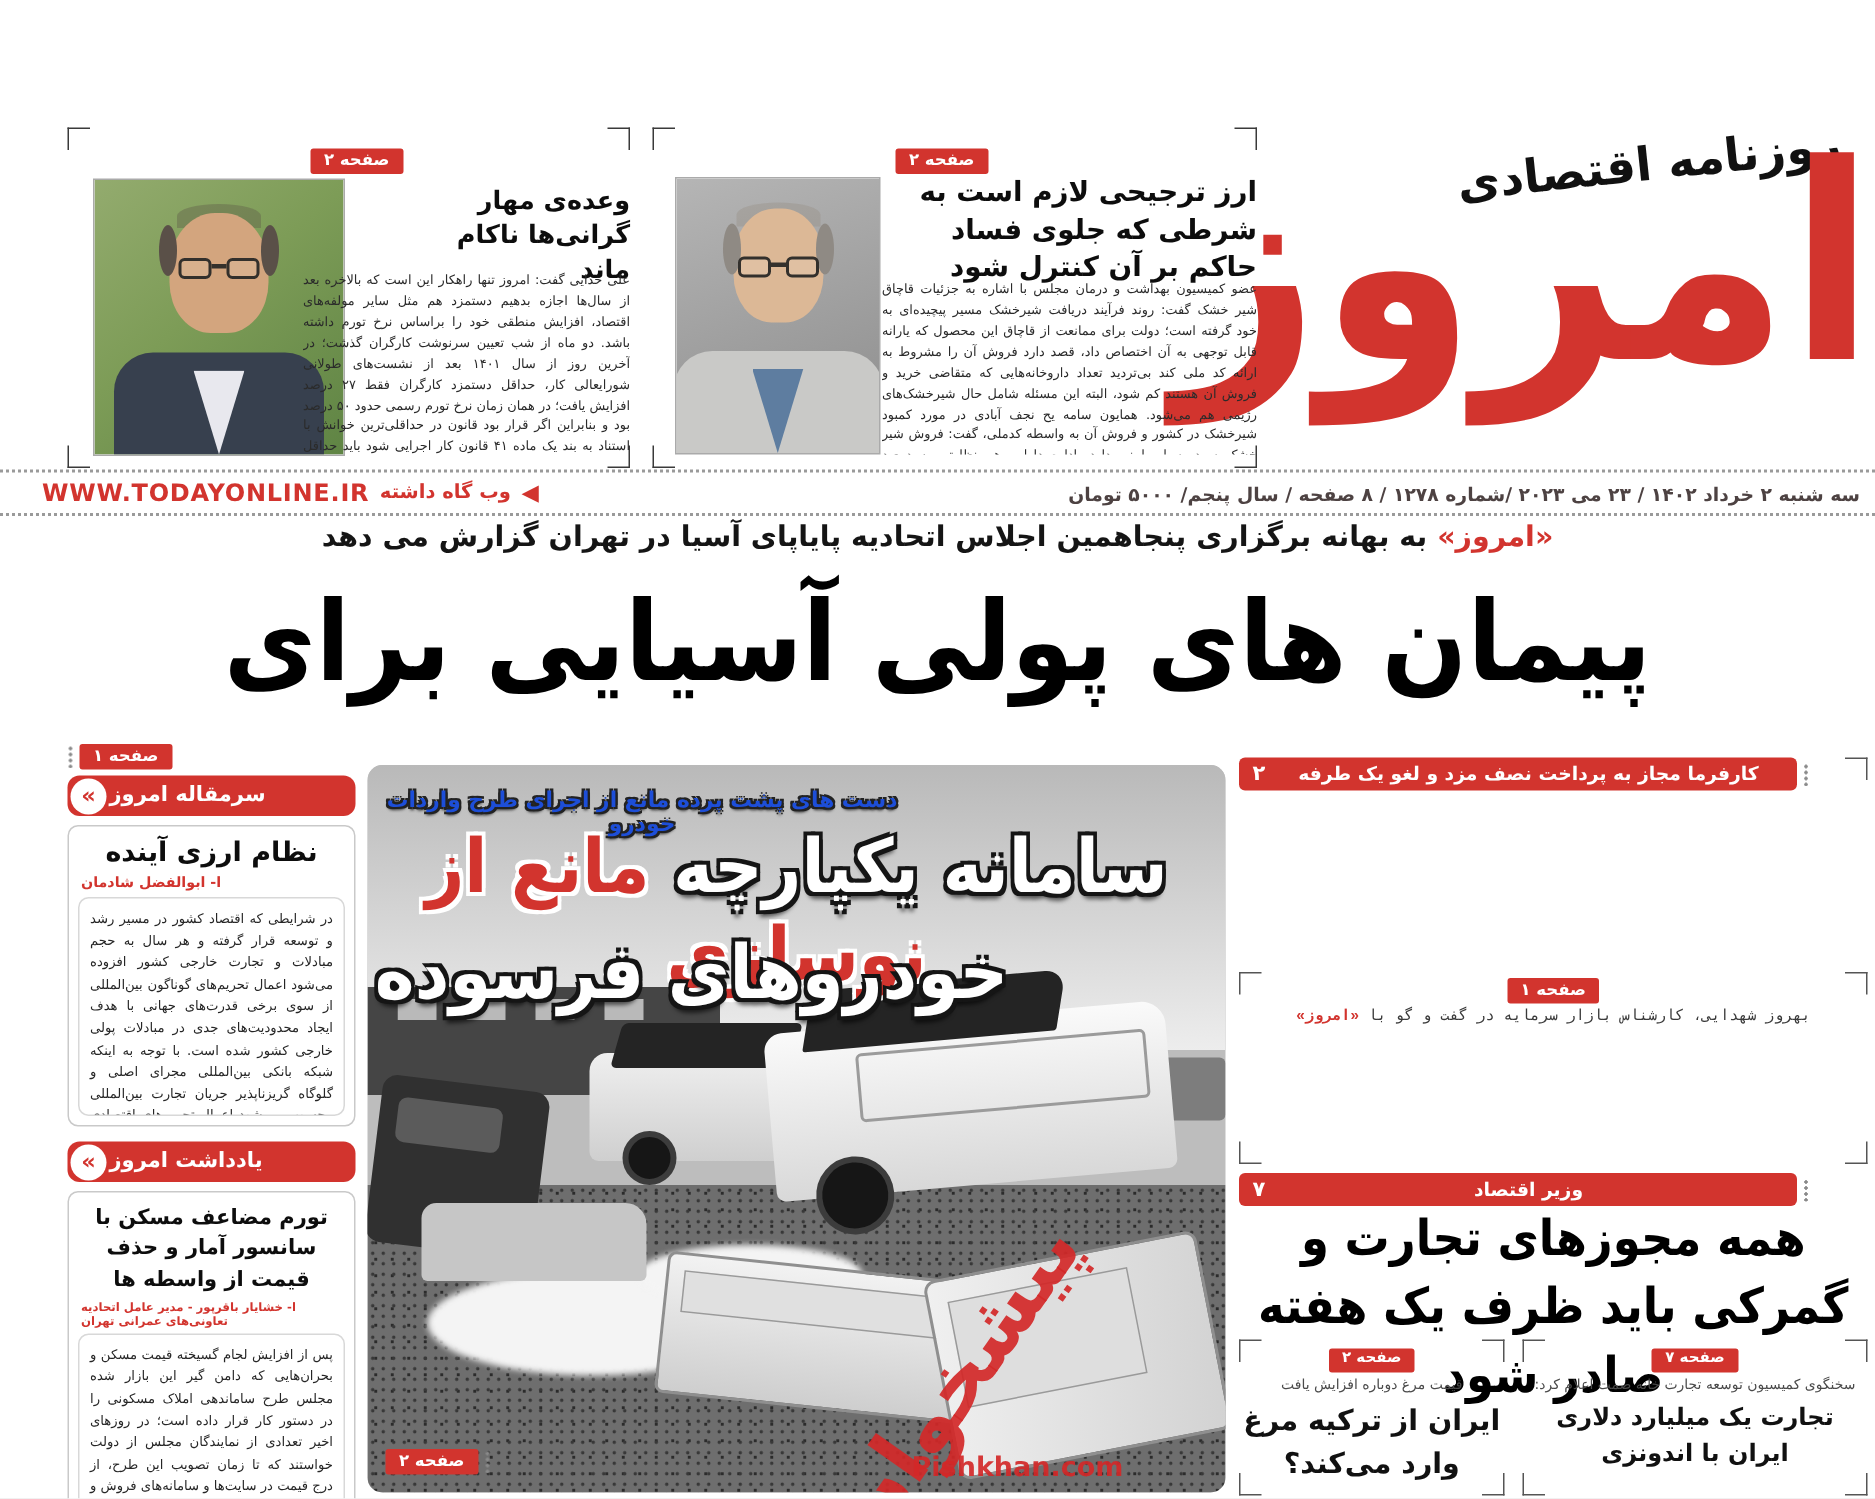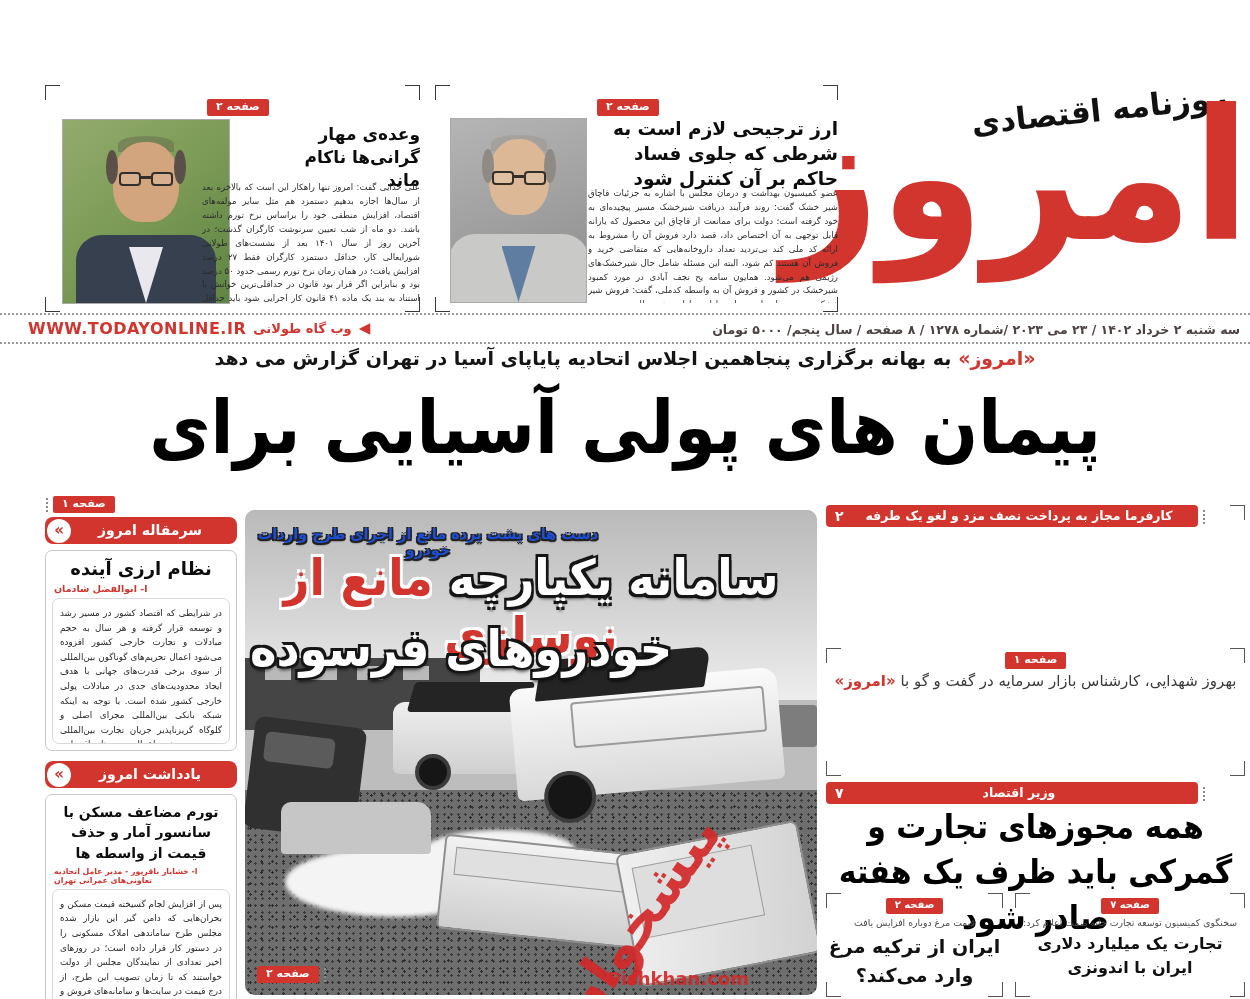--- a/index.html
+++ b/index.html
@@ -79,21 +79,21 @@
   .mainhead .red { color:#d2342e; }
 
   
   .leftcol { position:absolute; left:45px; top:496px; width:192px; }
   .badgerow { display:flex; align-items:center; gap:4px; height:17px; margin-bottom:4px; }
   .dots { width:4px; height:15px; background-image:radial-gradient(#8a8a8a 1px, transparent 1.3px); background-size:4px 4px; }
   .redbar { position:relative; height:27px; background:#d2342e; border-radius:8px; margin-bottom:6px; }
   .redbar .circ { position:absolute; left:2px; top:1.5px; width:24px; height:24px; background:#fff; border-radius:50%;
     color:#d2342e; font-weight:bold; font-size:15px; text-align:center; line-height:23px; }
   .redbar .bartxt { position:absolute; left:28px; right:10px; top:0; height:27px; line-height:27px;
-    color:#fff; font-weight:bold; font-size:14px; text-align:center; direction:rtl; }
+    color:#fff; font-weight:bold; font-size:14px; text-align:left; direction:rtl; }
   .card { border:1px solid #c9c9c9; border-radius:7px; padding:7px 6px 6px; background:#fff; }
   .card .ctitle { text-align:center; direction:rtl; font-weight:bold; color:#0d0d0d; }
   .card.card1 .ctitle { font-size:18px; }
   .card.card2 .ctitle { font-size:14px; line-height:1.45; }
   .card .cauthor { direction:rtl; text-align:left; color:#d2342e; font-weight:bold; margin:4px 2px 4px; }
   .card.card1 .cauthor { font-size:9.5px; }
   .card.card2 .cauthor { font-size:7.8px; }
   .innerbox { border:1px solid #d8d8d8; border-radius:7px; padding:7px 7px 5px; direction:rtl;
     text-align:justify; color:#262626; line-height:1.66; overflow:hidden; }
   .card1 .innerbox { font-size:8.8px; height:146px; }
@@ -159,21 +159,21 @@
   .striprow .strip { position:absolute; left:0; top:0; width:372px; }
   .striprow .dots { position:absolute; left:376px; top:4px; }
   .strip .num { position:absolute; left:9px; top:0; color:#fff; font-weight:bold; font-size:14px; line-height:22px; }
   .strip .slabel { position:absolute; left:24px; right:10px; top:0; line-height:22px; text-align:center;
     color:#fff; font-weight:bold; font-size:12.5px; direction:rtl; }
   .rc-h1 { position:absolute; top:28px; left:0; width:100%; text-align:center; direction:rtl; }
   .rc-h1 .blk { display:block; font-size:33px; font-weight:bold; color:#000; transform:scaleY(1.12); }
   .rc-h1 .red { display:block; margin-top:10px; font-size:41px; font-weight:bold; color:#d2342e; transform:scaleY(1.1); }
   .ivbox { position:absolute; top:143px; left:0; width:100%; height:128px; text-align:center; }
   .ivbox .badge { margin-top:-8px; }
-  .iv-kicker { margin-top:3px; font-size:15px; color:#3a3a3a; direction:rtl; }
+  .iv-kicker { margin-top:3px; font-size:10px; color:#3a3a3a; direction:rtl;font-family:Liberation Mono, monospace; }
   .iv-kicker .hl-red { color:#d2342e; font-weight:bold; }
   .iv-title { margin-top:5px; font-size:25px; font-weight:bold; color:#151515; line-height:1.4; direction:rtl; }
   .rc-strip2 { position:absolute; top:277px; left:0; width:100%; }
   .rc-h2 { position:absolute; top:305px; left:0; width:100%; text-align:center; direction:rtl;
     font-size:30px; font-weight:bold; color:#000; line-height:1.38; transform:scaleY(1.1); }
   .bottomboxes { position:absolute; top:388px; left:0; width:100%; height:104px; }
   .bbox { position:absolute; top:0; height:104px; text-align:center; }
   .bbox.bl { left:0; width:177px; }
   .bbox.br { left:189px; width:230px; }
   .bbox .badge { margin-top:-7px; font-size:10px; }
@@ -236,21 +236,21 @@
       </div>
     </div>
     <div class="art-title">ارز ترجیحی لازم است به شرطی که جلوی فساد حاکم بر آن کنترل شود</div>
     <div class="art-body">عضو کمیسیون بهداشت و درمان مجلس با اشاره به جزئیات قاچاق شیر خشک گفت: روند فرآیند دریافت شیرخشک مسیر پیچیده‌ای به خود گرفته است؛ دولت برای ممانعت از قاچاق این محصول که یارانه قابل توجهی به آن اختصاص داد، قصد دارد فروش آن را مشروط به ارائه کد ملی کند بی‌تردید تعداد داروخانه‌هایی که متقاضی خرید و فروش آن هستند کم شود، البته این مسئله شامل حال شیرخشک‌های رژیمی هم می‌شود. همایون سامه یح نجف آبادی در مورد کمبود شیرخشک در کشور و فروش آن به واسطه کدملی، گفت: فروش شیر خشک سود بسیار پایینی دارد، اداره دارایی هم نظارتی به درصد افزایش قیمت و...</div>
   </div>
 
   <div class="daterow">
     <div class="dateline">سه شنبه ۲ خرداد ۱۴۰۲ / ۲۳ می ۲۰۲۳ /شماره ۱۲۷۸ / ۸ صفحه / سال پنجم/ ۵۰۰۰ تومان</div>
     <div class="website">
       <span class="url">WWW.TODAYONLINE.IR</span>
-      <span class="wlabel">وب گاه طولانی</span>
+      <span class="wlabel">وب گاه داشته</span>
       <span class="arr">◀</span>
     </div>
   </div>
 
   <div class="subtitle">
     <span class="hl-red">«امروز»</span>
     <span>به بهانه برگزاری پنجاهمین اجلاس اتحادیه پایاپای آسیا در تهران گزارش می دهد</span>
   </div>
 
   <div class="mainhead">

